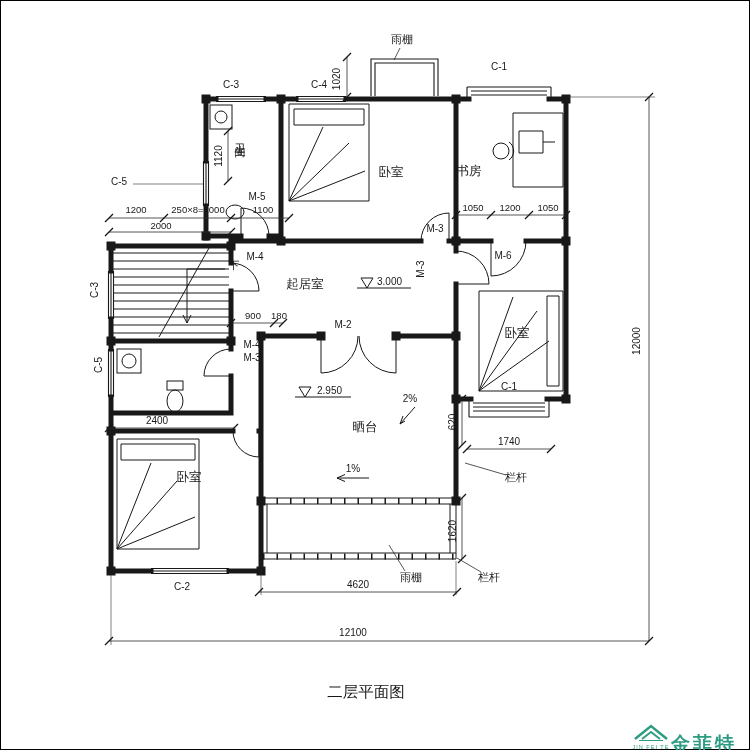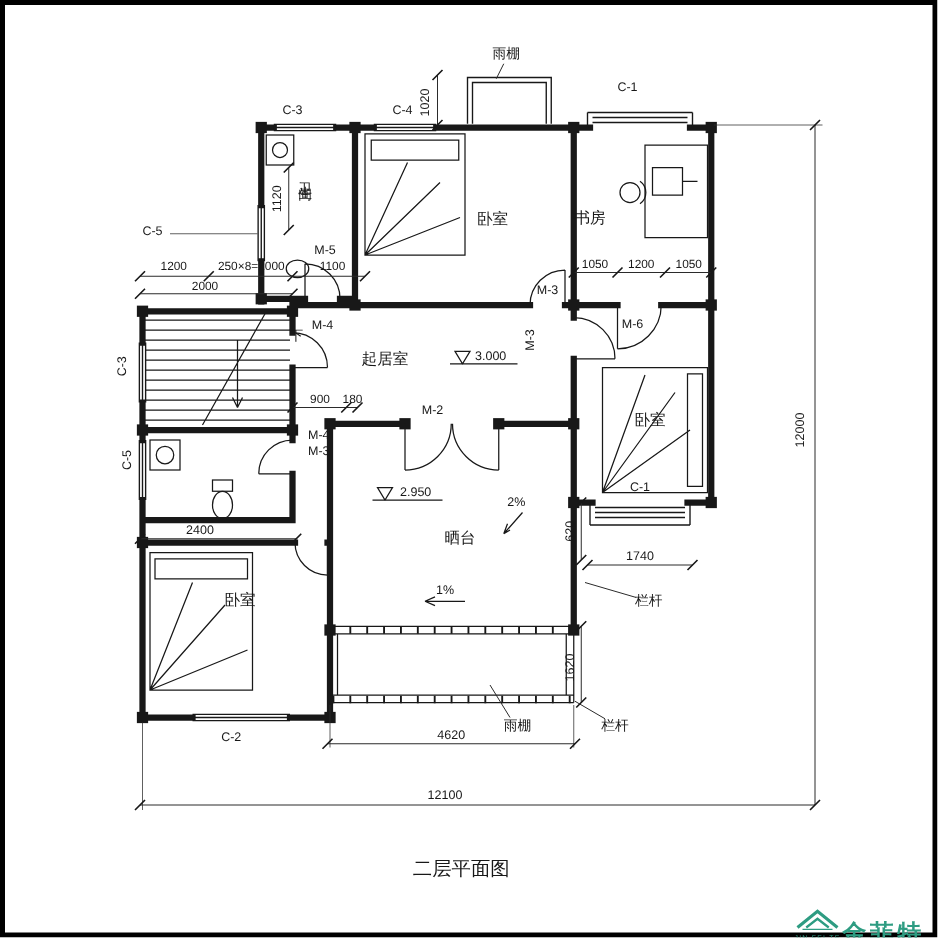--- a/index.html
+++ b/index.html
@@ -1,16 +1,16 @@
 <!DOCTYPE html>
 <html><head>
 <meta charset="utf-8">
 <style>
   html,body{margin:0;padding:0;background:#fff;}
-  .wrap{width:750px;height:750px;position:relative;background:#fff;border:4px solid #000000;box-sizing:border-box;font-family:"Liberation Sans","DejaVu Sans",sans-serif;}
+  .wrap{width:750px;height:750px;position:relative;background:#fff;border:1px solid #000000;box-sizing:border-box;font-family:"Liberation Sans","DejaVu Sans",sans-serif;}
   svg{display:block;}
   text{font-family:"Liberation Sans","DejaVu Sans",sans-serif;fill:#181818;}
   .w{stroke:#181818;stroke-width:5;fill:none;stroke-linecap:square;}
   .thin{stroke:#181818;stroke-width:1;fill:none;}
   .win{stroke:#181818;stroke-width:1.1;fill:none;}
   .furn{stroke:#181818;stroke-width:1;fill:none;}
   .dim{stroke:#2b2b2b;stroke-width:.8;fill:none;}
   .ext{stroke:#2b2b2b;stroke-width:.6;fill:none;}
   .tick{stroke:#181818;stroke-width:1.3;fill:none;}
   .posts{stroke:#181818;stroke-width:6;stroke-dasharray:1.5 12;fill:none;}

